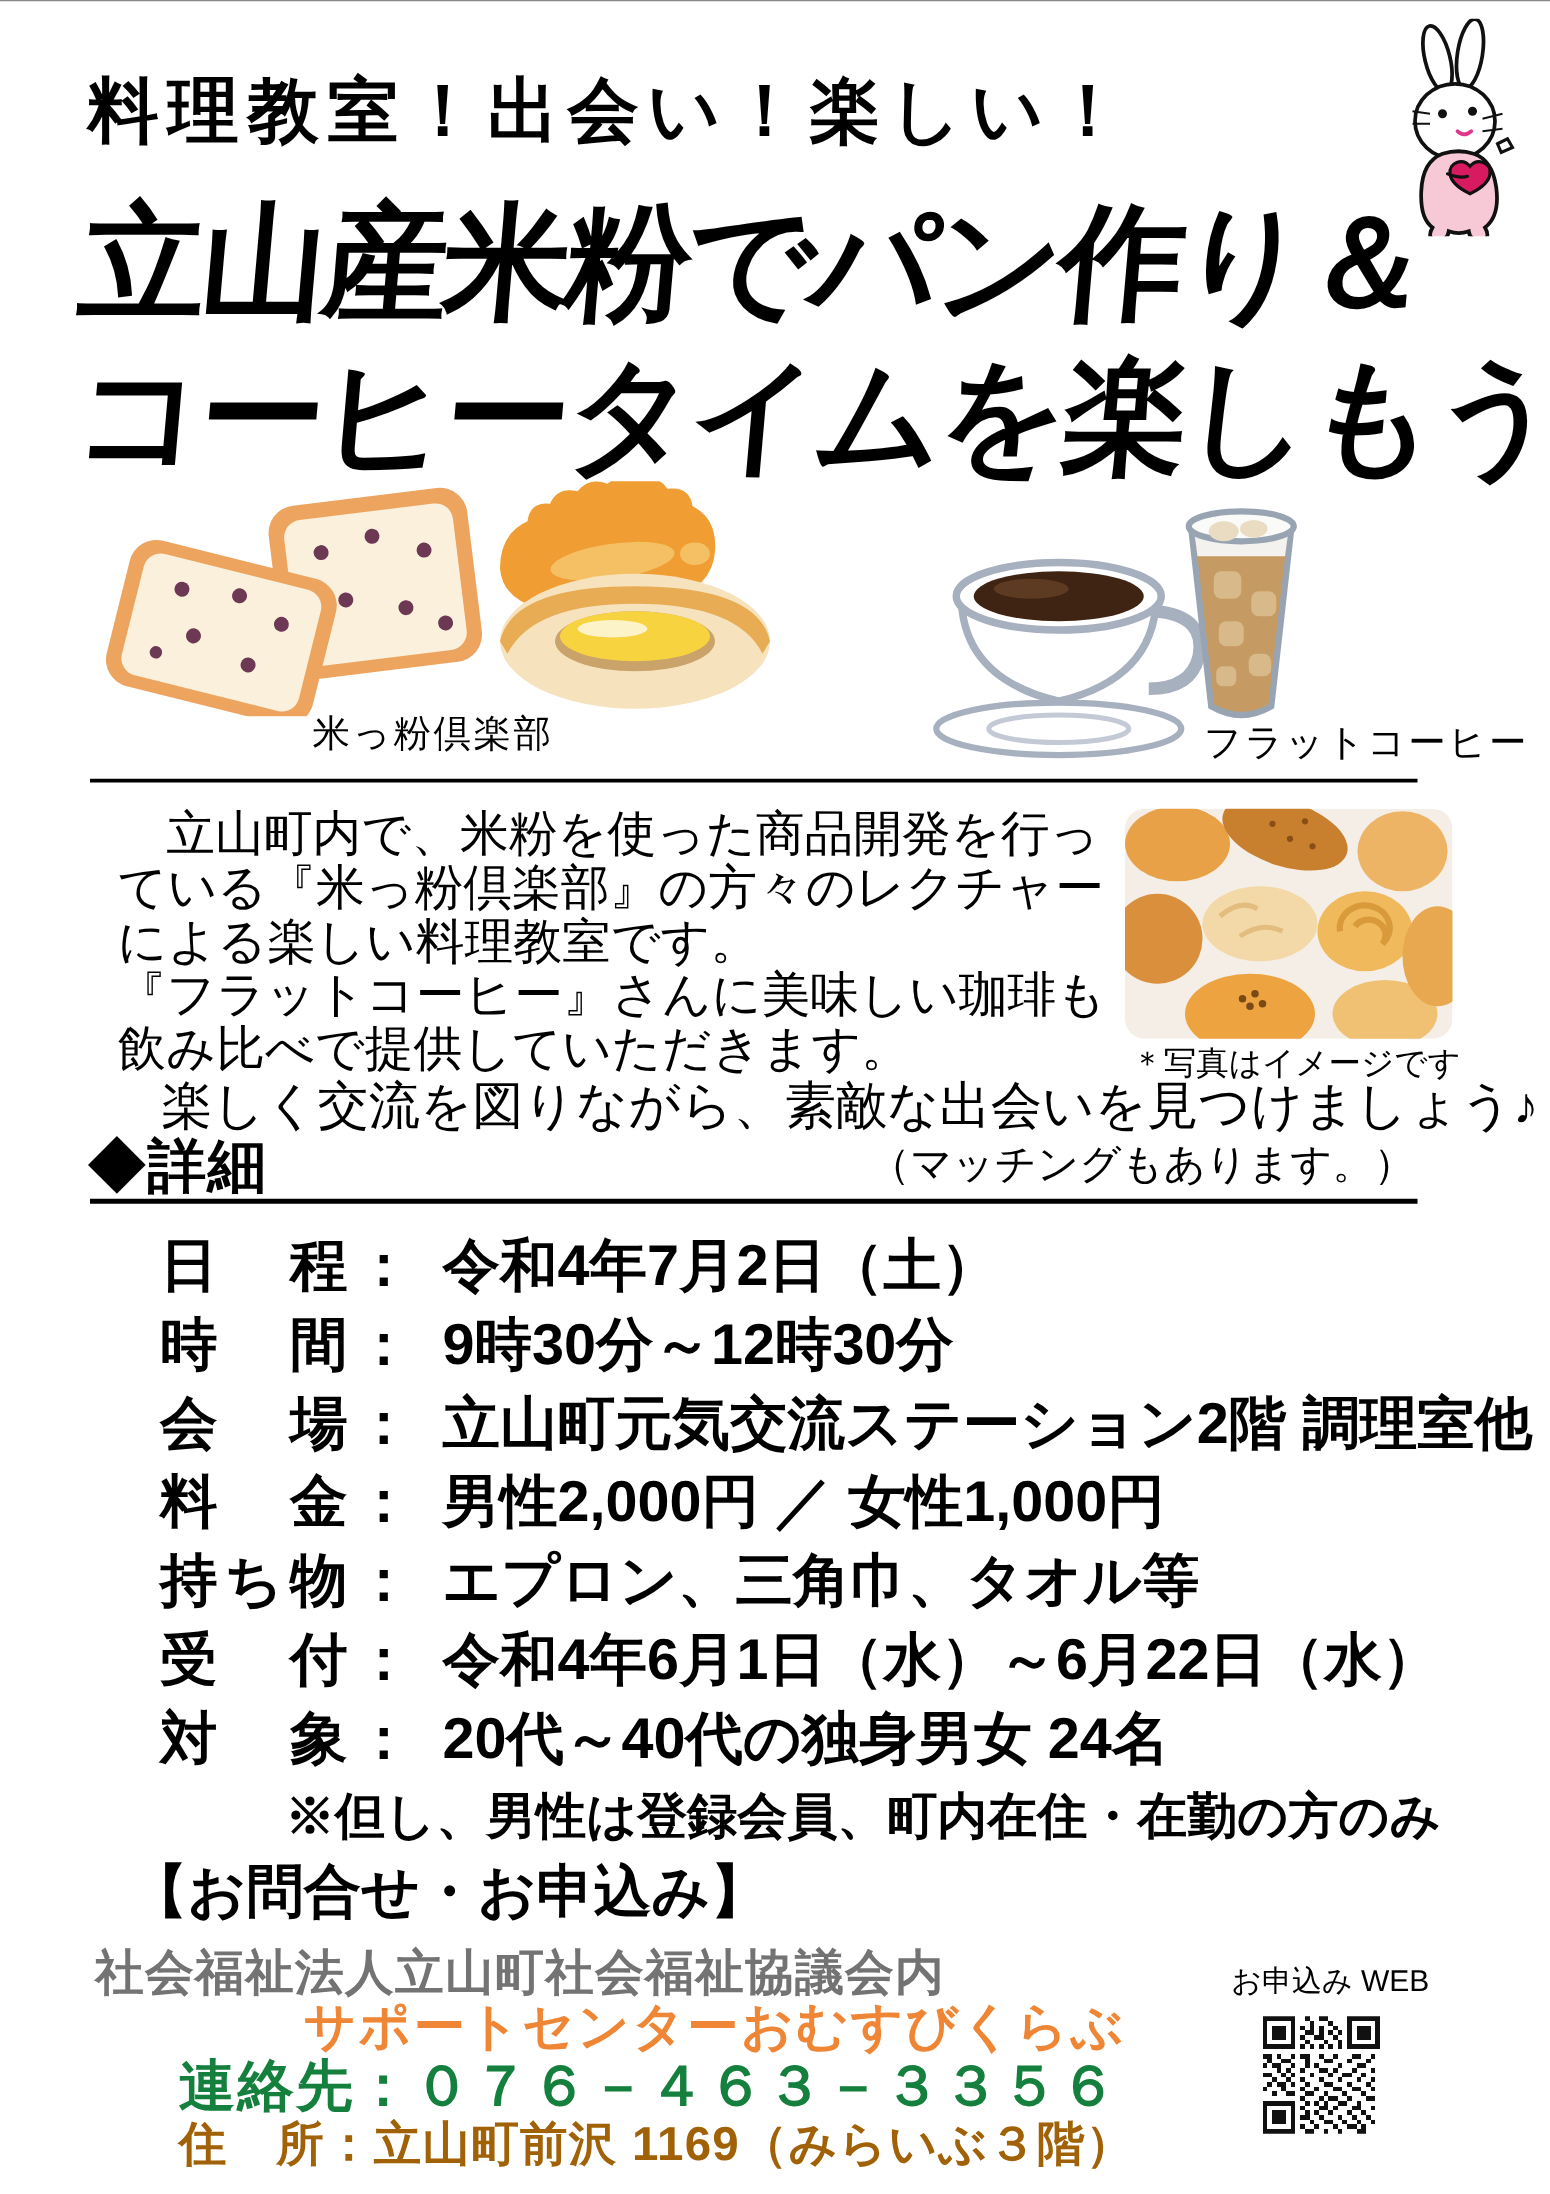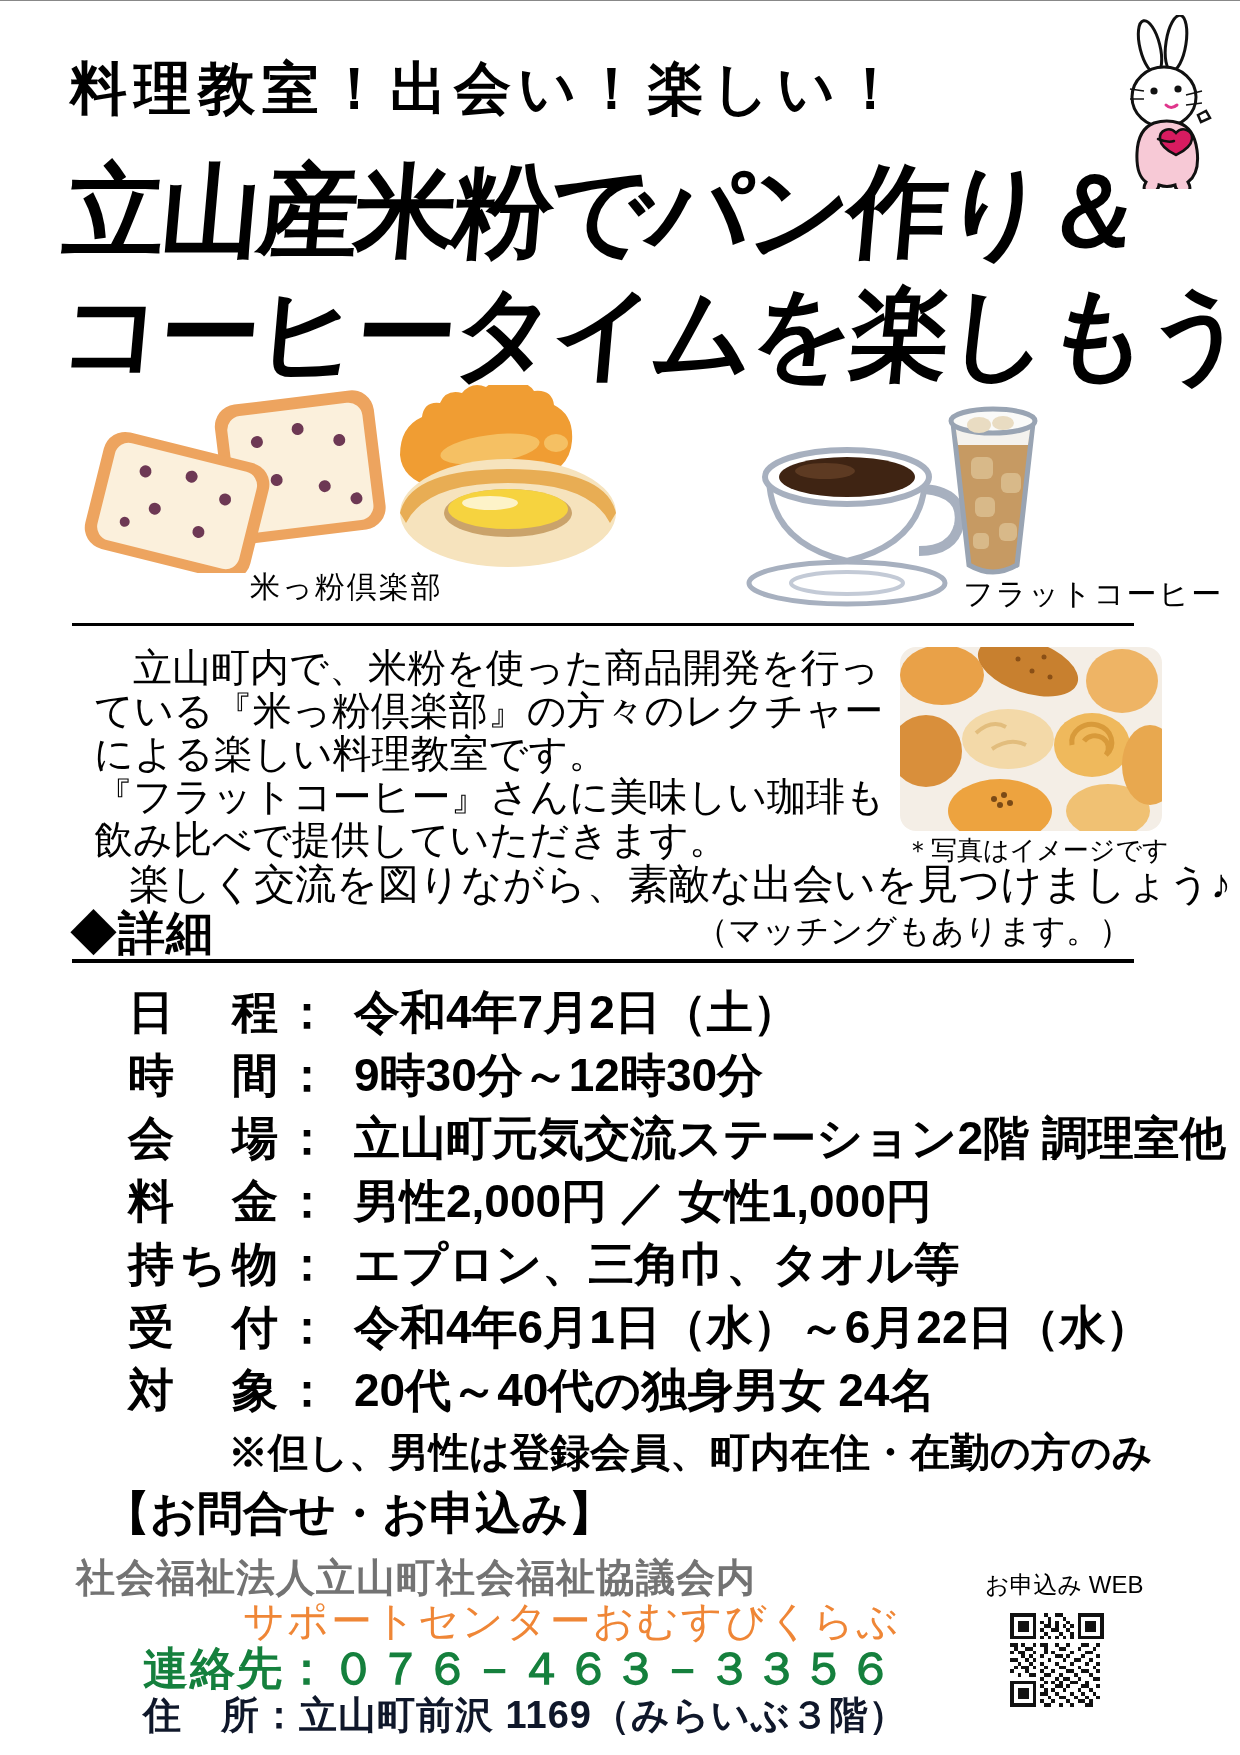--- a/index.html
+++ b/index.html
@@ -29,21 +29,21 @@
   .detail-heading{left:70px;top:901px;font-size:47px;font-weight:900;letter-spacing:1px;}
   .matching-note{right:108px;top:908px;font-family:"Liberation Serif", serif;font-size:33px;white-space:nowrap;}
   .details{left:128px;top:980px;width:1010px;}
   .drow{font-size:46px;font-weight:900;line-height:63px;white-space:nowrap;}
   .dlabel{display:inline-block;width:150px;text-align-last:justify;-moz-text-align-last:justify;}
   .dcolon{margin:0 24px 0 6px;}
   .dnote{left:228px;top:1424px;font-size:40px;font-weight:900;white-space:nowrap;}
   
   .contact-heading{left:104px;top:1482px;font-size:46px;font-weight:bold;white-space:nowrap;}
   .org1{left:76px;top:1550px;font-size:39px;font-weight:bold;letter-spacing:1px;white-space:nowrap;}
-  .org2{left:243px;top:1593px;font-size:41px;font-weight:normal;letter-spacing:2px;white-space:nowrap;}
+  .org2{left:243px;top:1593px;font-size:41px;font-weight:bold;letter-spacing:2px;white-space:nowrap;}
   .phone{left:143px;top:1638px;font-size:45px;font-weight:bold;letter-spacing:2px;white-space:nowrap;}
   .address{left:143px;top:1689px;font-size:38px;font-weight:bold;letter-spacing:1px;white-space:nowrap;}
   .weblabel{left:985px;top:1568px;font-size:24px;white-space:nowrap;}
 </style>
 </head>
 <body>
 
 <div id="poster">
 
   <div class="abs supertitle">料理教室！出会い！楽しい！</div>
@@ -188,21 +188,21 @@
     <div class="drow">
       <span class="dlabel">対 象</span><span class="dcolon">：</span><span>20代～40代の独身男女 24名</span>
     </div>
   </div>
   <div class="abs dnote">※但し、男性は登録会員、町内在住・在勤の方のみ</div>
 
   <div class="abs contact-heading">【お問合せ・お申込み】</div>
   <div class="abs org1" style="color:#737373">社会福祉法人立山町社会福祉協議会内</div>
   <div class="abs org2" style="color:#ef8636">サポートセンターおむすびくらぶ</div>
   <div class="abs phone" style="color:#15803d">連絡先：０７６－４６３－３３５６</div>
-  <div class="abs address" style="color:#0f172a">住　所：立山町前沢 1169（みらいぶ３階）</div>
+  <div class="abs address" style="color:#a16207">住　所：立山町前沢 1169（みらいぶ３階）</div>
 
   <div class="abs weblabel">お申込み WEB</div>
   <svg class="abs" style="left:1010px;top:1612px" width="94" height="94" viewBox="0 0 25 25" shape-rendering="crispEdges">
     <rect width="25" height="25" fill="#fff"></rect>
     <g fill="#111">
       <path d="M0 0h7v7H0z"></path>
         <path d="M18 0h7v7h-7z"></path>
         <path d="M0 18h7v7H0z"></path>
     </g>
     <g fill="#fff">

